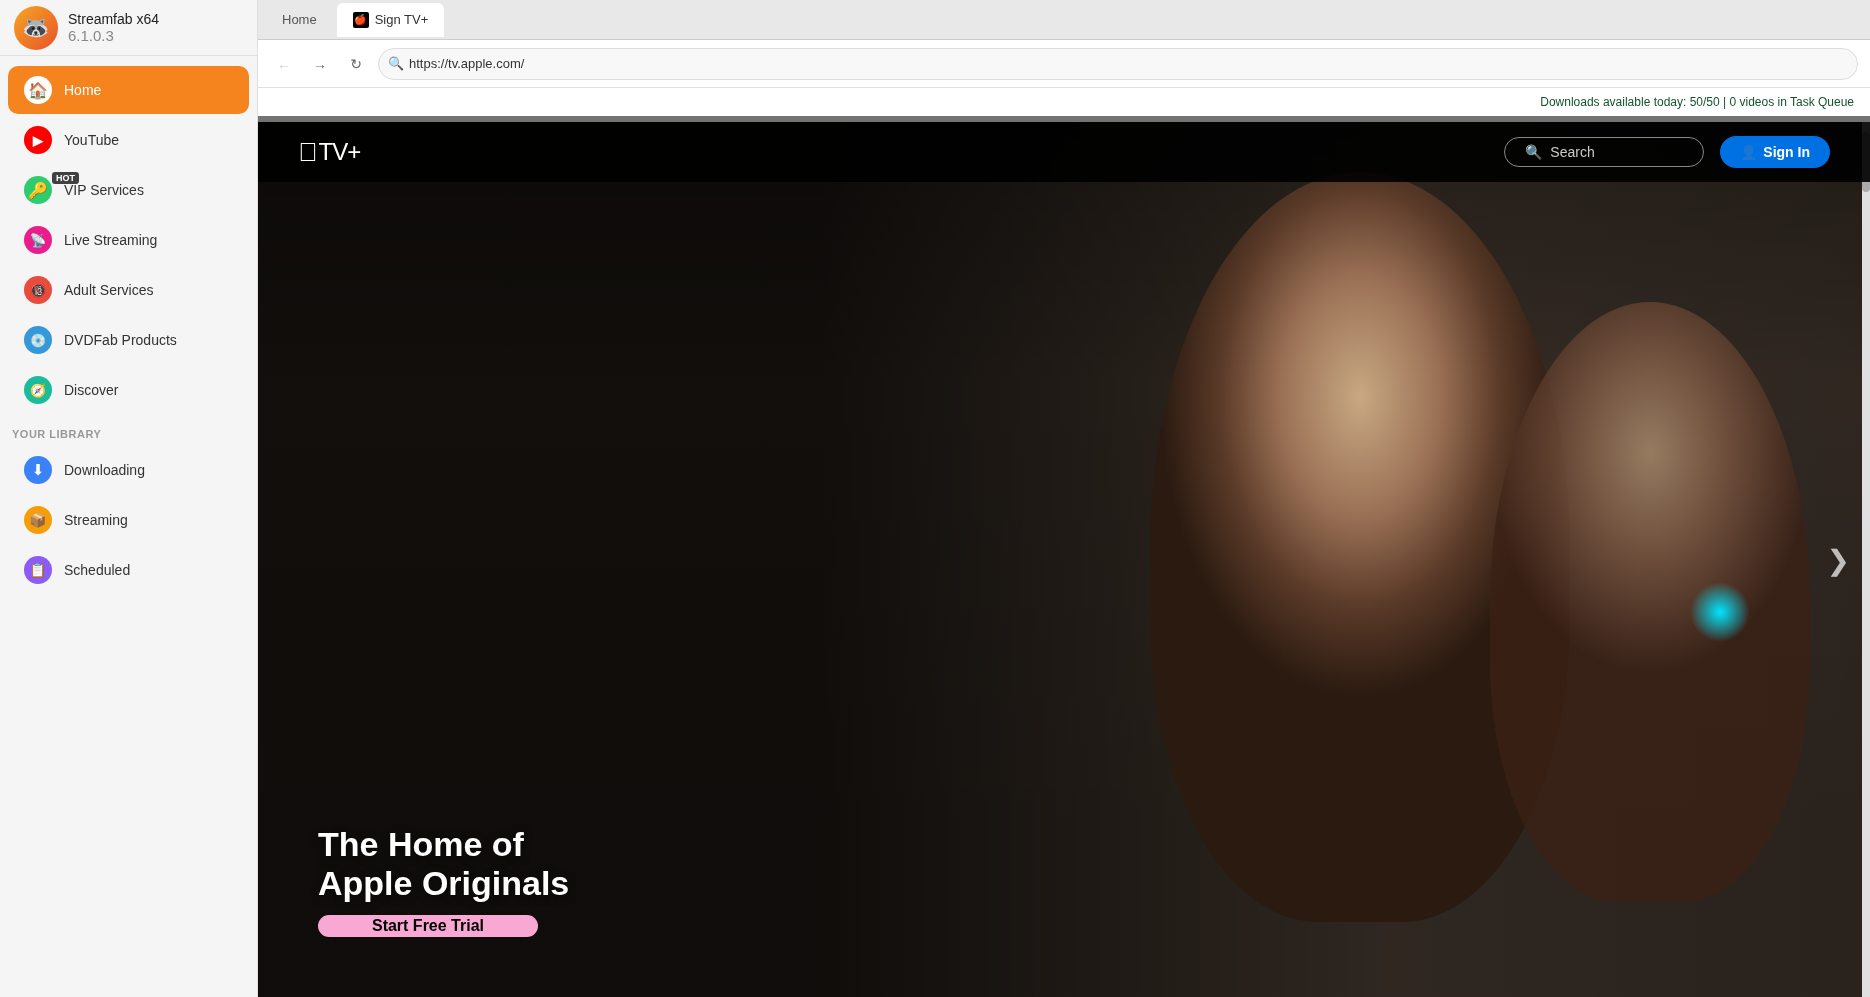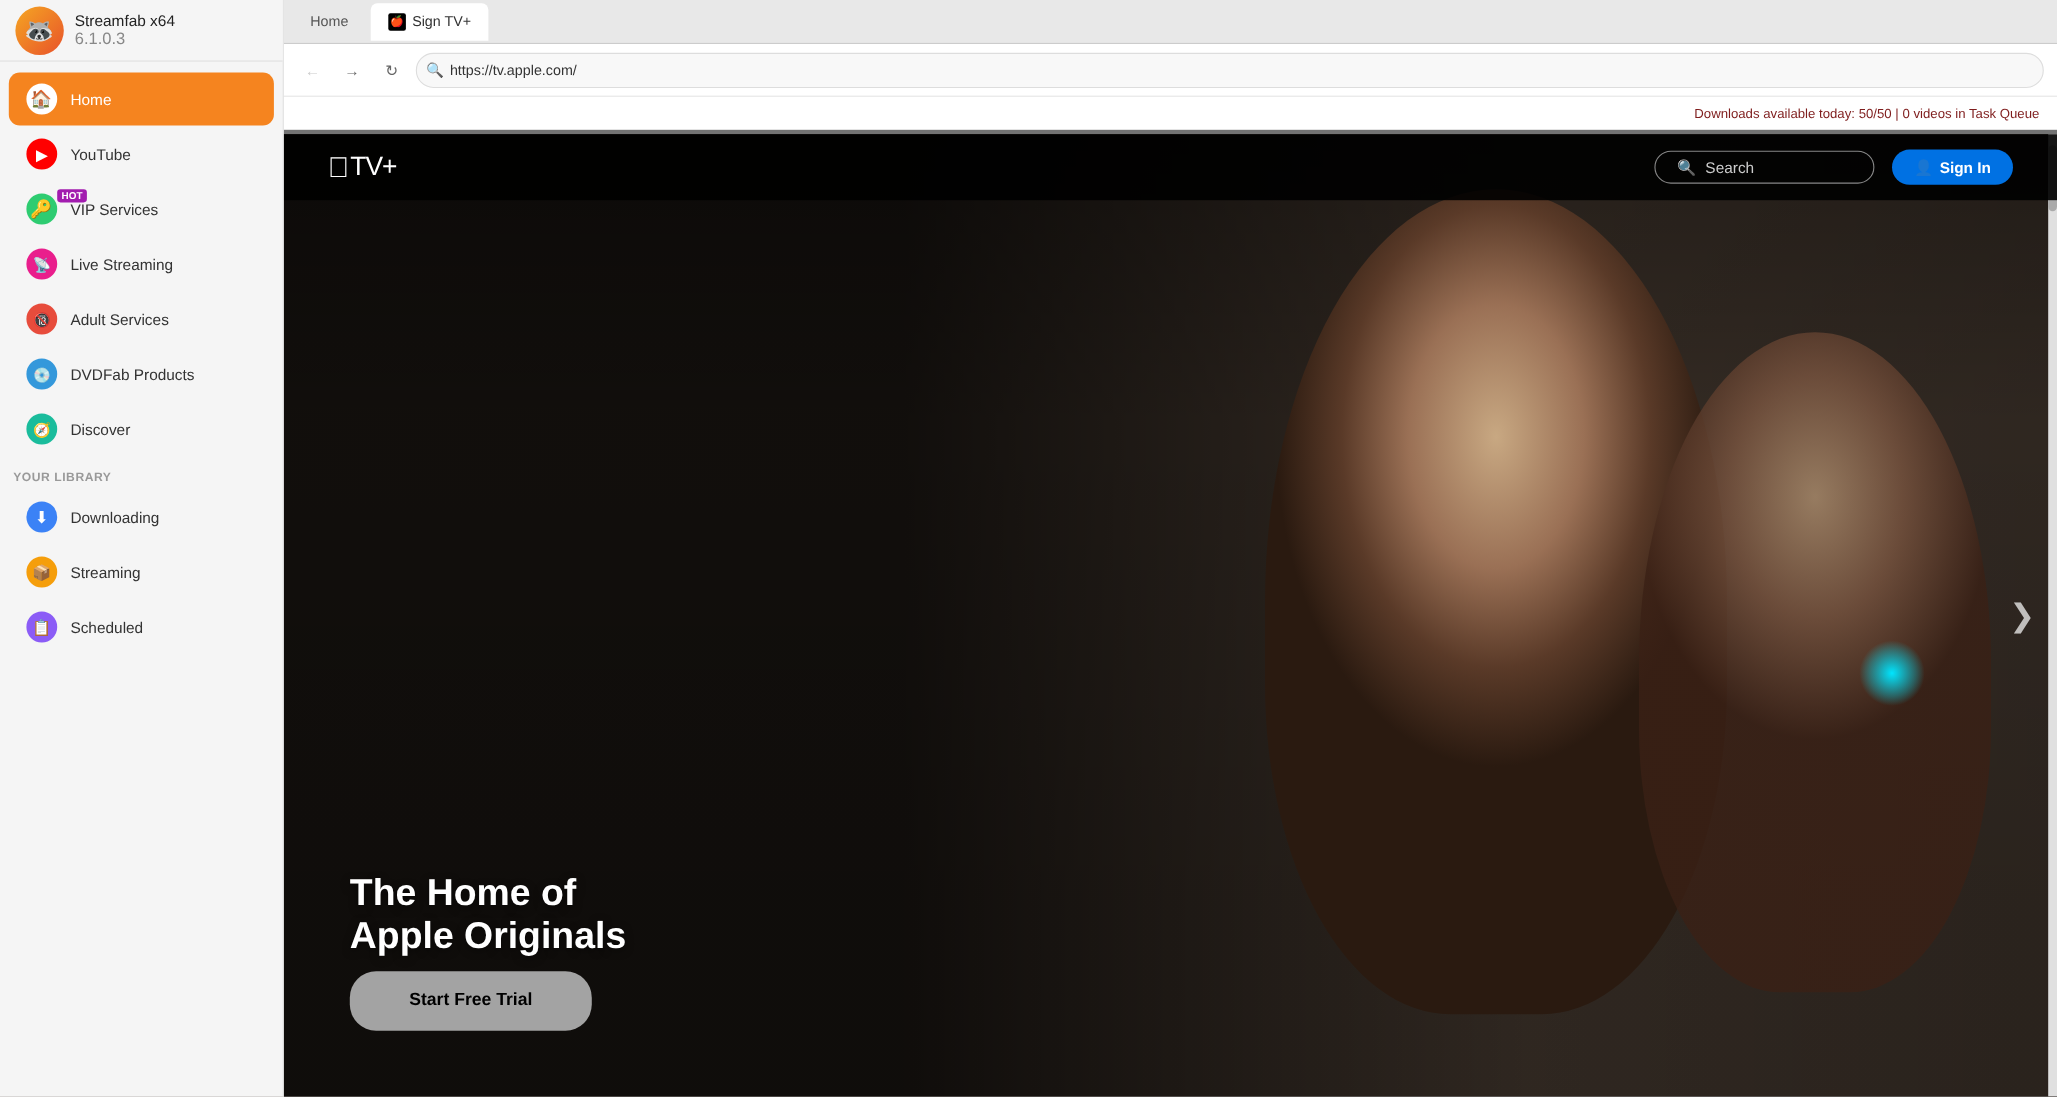--- a/index.html
+++ b/index.html
@@ -70,21 +70,21 @@
 
     .nav-icon-home { background: #fff; }
     .nav-icon-youtube { background: #ff0000; color: #fff; }
     .nav-icon-vip { background: #2ecc71; color: #fff; }
     .nav-icon-livestream { background: #e91e8c; color: #fff; }
     .nav-icon-adult { background: #e74c3c; color: #fff; }
     .nav-icon-dvdfab { background: #3498db; color: #fff; }
     .nav-icon-discover { background: #1abc9c; color: #fff; }
 
     .hot-badge {
-      background: #a21caf;
+      background: #404040;
       color: #fff;
       font-size: 9px;
       font-weight: 700;
       padding: 1px 4px;
       border-radius: 3px;
       position: absolute;
       top: 6px;
       left: 44px;
     }
 
@@ -204,23 +204,23 @@
       outline: none;
     }
 
     
     #downloads-bar {
       display: flex;
       justify-content: flex-end;
       align-items: center;
       padding: 6px 16px;
       background: #fff;
-      border-bottom: 4px solid #737373;
+      border-bottom: 6px solid #737373;
       font-size: 12px;
-      color: #7f1d1d;
+      color: #14532d;
       height: 34px;
     }
 
     
     #appletv-page {
       flex: 1;
       background: #000;
       position: relative;
       overflow: hidden;
     }
@@ -340,25 +340,25 @@
     }
 
     #hero-subtitle {
       font-size: 15px;
       color: #ddd;
       margin-bottom: 24px;
       line-height: 1.4;
     }
 
     #hero-cta {
-      background: #a3a3a3;
+      background: #f9a8d4;
       color: #000;
       border: none;
       border-radius: 24px;
-      padding: 18px 40px;
+      padding: 2px 40px;
       font-size: 16px;
       font-weight: 600;
       cursor: pointer;
       width: 220px;
     }
 
     #hero-arrow-right {
       position: absolute;
       right: 20px;
       top: 50%;

